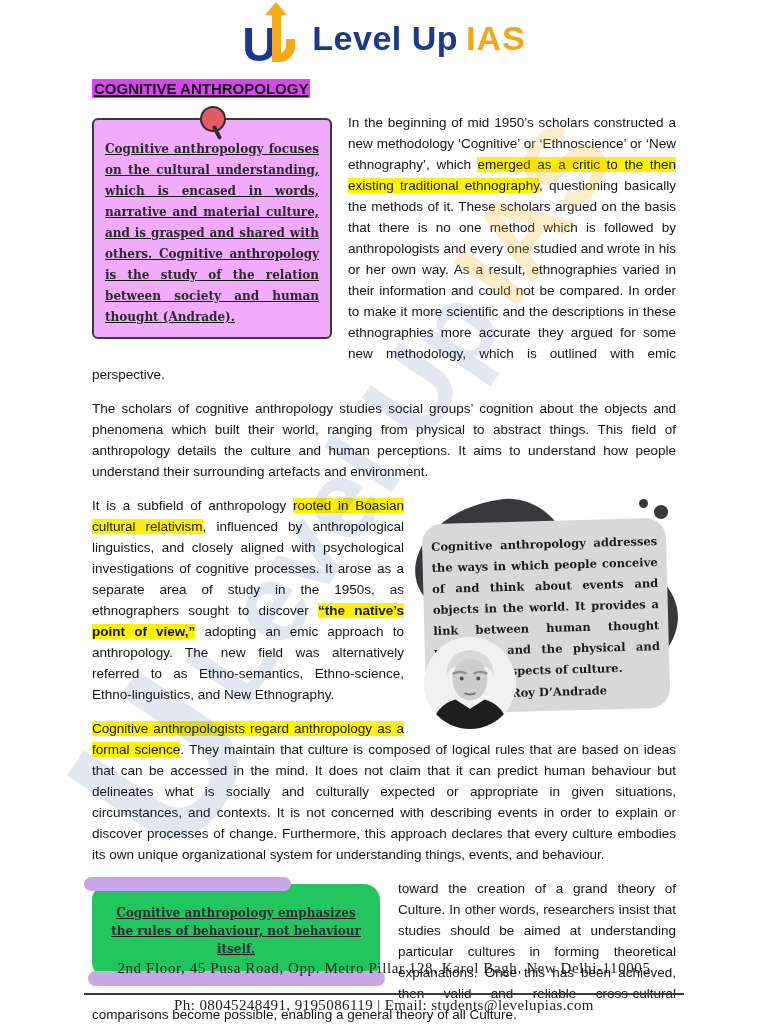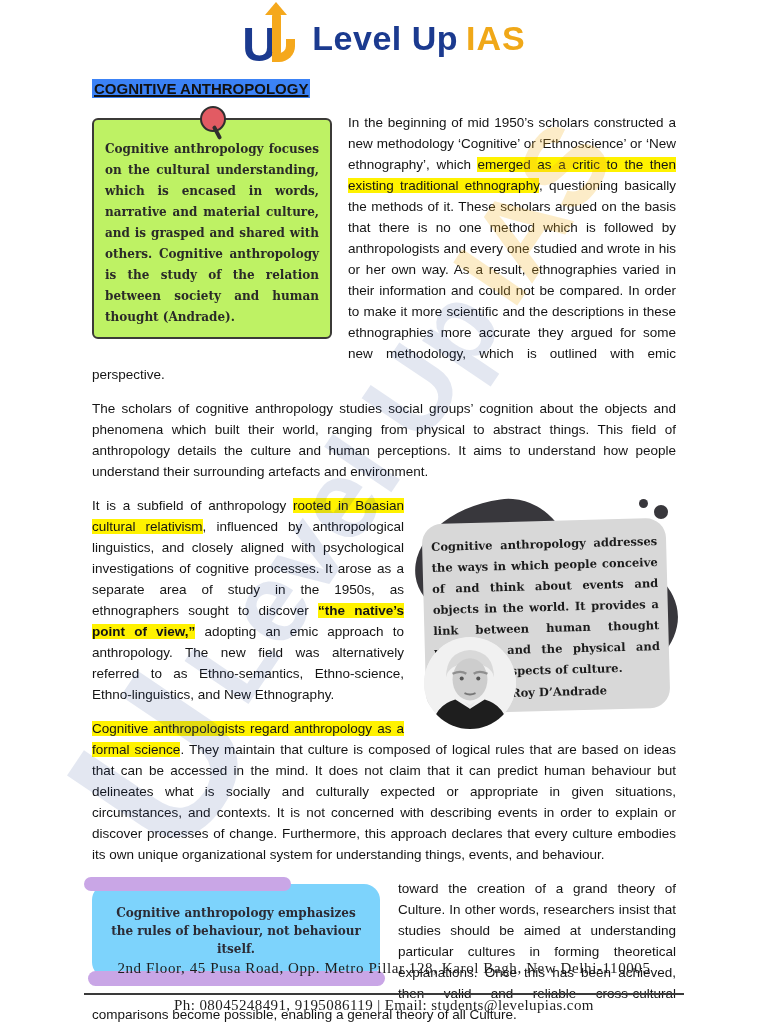--- a/index.html
+++ b/index.html
@@ -21,28 +21,28 @@
               border-left:11px solid transparent;border-right:11px solid transparent;
               border-bottom:13px solid #f5a81c;}
   .arrow-curve{position:absolute;left:30px;bottom:4px;width:14px;height:14px;
                border:9px solid #f5a81c;border-top:none;border-left:none;border-radius:0 0 16px 0;}
   .logo-text{display:flex;align-items:baseline;gap:8px;padding-bottom:8px;}
   .lt-level{font-size:34px;font-weight:bold;color:#1b3a8f;letter-spacing:0.5px;}
   .lt-ias{font-size:34px;font-weight:bold;color:#f0a818;letter-spacing:1px;}
   
   .content{position:absolute;top:80px;left:92px;width:584px;z-index:1;}
   .title{margin:0 0 14px;}
-  .title-hl{background:#3b82f6;font-weight:bold;font-size:15px;text-decoration:underline;
+  .title-hl{background:#d946ef;font-weight:bold;font-size:15px;text-decoration:underline;
             text-decoration-thickness:1.5px;color:#111;padding:1px 2px;}
   .para{margin:0 0 13px;font-size:13.5px;line-height:21px;text-align:justify;}
   .hl{background:#fff200;}
   .b{font-weight:bold;}
   
-  .pinned-note{float:left;width:214px;background:#bef264;border:2.5px solid #3b3a37;border-radius:6px;
-               padding:18px 11px 10px;margin:6px 16px 6px 0;position:relative;}
+  .pinned-note{float:left;width:214px;background:#f0abfc;border:2.5px solid #3b3a37;border-radius:6px;
+               padding:18px 11px 10px;margin:6px 16px 6px 0;position:relative;text-decoration:underline;}
   .pinned-note-text{font-family:"DejaVu Serif",serif;font-weight:bold;font-size:12px;line-height:1.45;
                     text-align:justify;color:#2a2a28;}
   .pushpin{position:absolute;top:-14px;left:50%;margin-left:-12px;width:22px;height:22px;border-radius:50%;
            background:#e25b63;border:2.5px solid #2f2f2f;}
   .pushpin::after{content:"";position:absolute;left:13px;top:17px;width:4px;height:15px;background:#2f2f2f;
                   transform:rotate(-28deg);border-radius:2px;}
   
   .blob-wrap{float:right;width:258px;height:232px;margin:2px 0 4px 14px;position:relative;}
   .blob-dark{position:absolute;left:-4px;top:4px;width:158px;height:118px;background:#38373c;
              border-radius:60% 40% 55% 45% / 55% 60% 40% 45%;transform:rotate(-8deg);}
@@ -57,23 +57,23 @@
               transform:rotate(-1.5deg);padding:12px 9px 8px;}
   .blob-text{font-family:"DejaVu Serif",serif;font-weight:bold;font-size:11.5px;line-height:1.45;
              text-align:center;color:#1c1c1c;}
   .blob-attr{display:flex;align-items:center;margin-top:2px;font-family:"DejaVu Serif",serif;
              font-weight:bold;font-size:11.5px;color:#1c1c1c;}
   .blob-bullet{margin-left:6px;}
   .blob-attr-text{flex:1;text-align:center;}
   .portrait{position:absolute;left:6px;top:140px;width:92px;height:92px;border-radius:50%;overflow:hidden;
             background:#efefef;}
   
-  .purple-quote{float:left;width:256px;min-height:66px;margin:6px 18px 8px 0;background:#7dd3fc;
+  .purple-quote{float:left;width:256px;min-height:66px;margin:6px 18px 8px 0;background:#22c55e;
                 border-radius:16px;position:relative;display:flex;align-items:center;justify-content:center;
-                padding:14px 16px;}
+                padding:14px 16px;text-decoration:underline;}
   .purple-quote::before{content:"";position:absolute;top:-7px;left:-8px;width:72%;height:14px;
                         background:#c9a6e6;border-radius:10px;}
   .purple-quote::after{content:"";position:absolute;bottom:-8px;left:-4px;width:103%;height:15px;
                        background:#c9a6e6;border-radius:10px;}
   .pq-text{font-family:"DejaVu Serif",serif;font-weight:bold;font-size:12px;line-height:1.5;
            text-align:center;color:#2b2b35;position:relative;z-index:1;}
   
   .footer{position:absolute;left:84px;right:84px;bottom:10px;text-align:center;z-index:1;
           font-family:"Liberation Serif",serif;color:#1d1d1d;}
   .footer-address{font-size:15px;letter-spacing:0.6px;padding-bottom:16px;}

